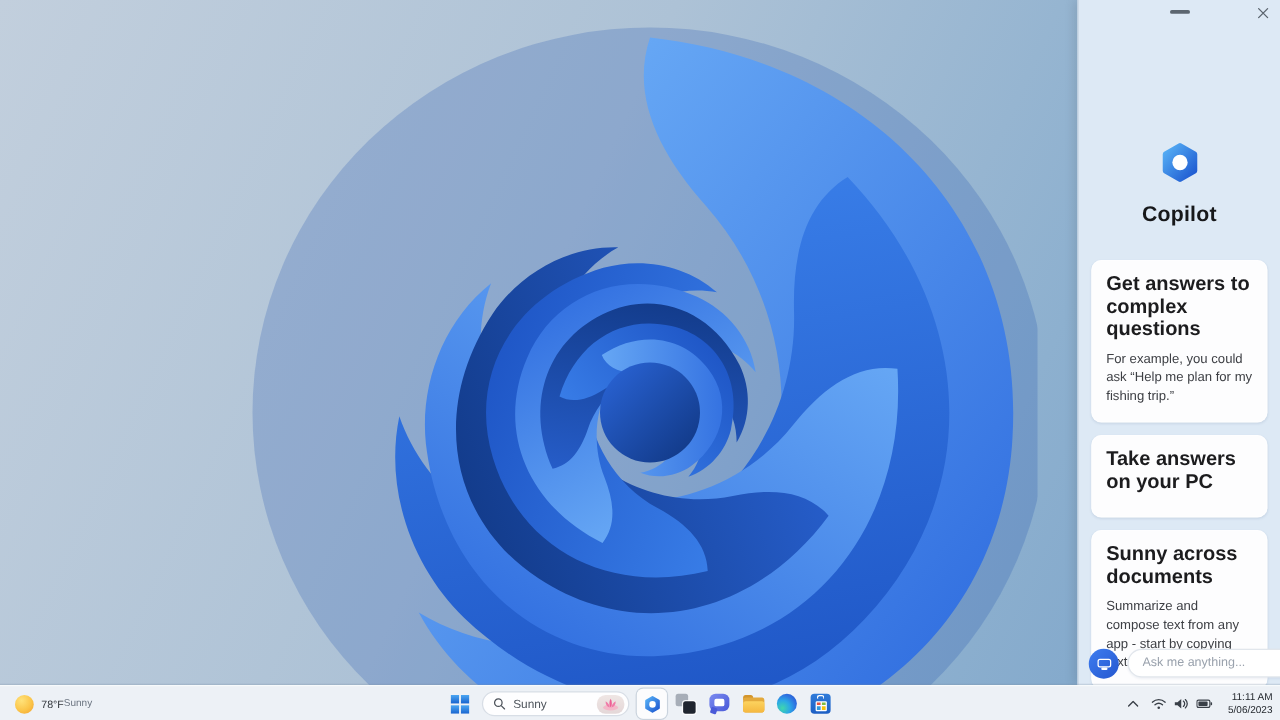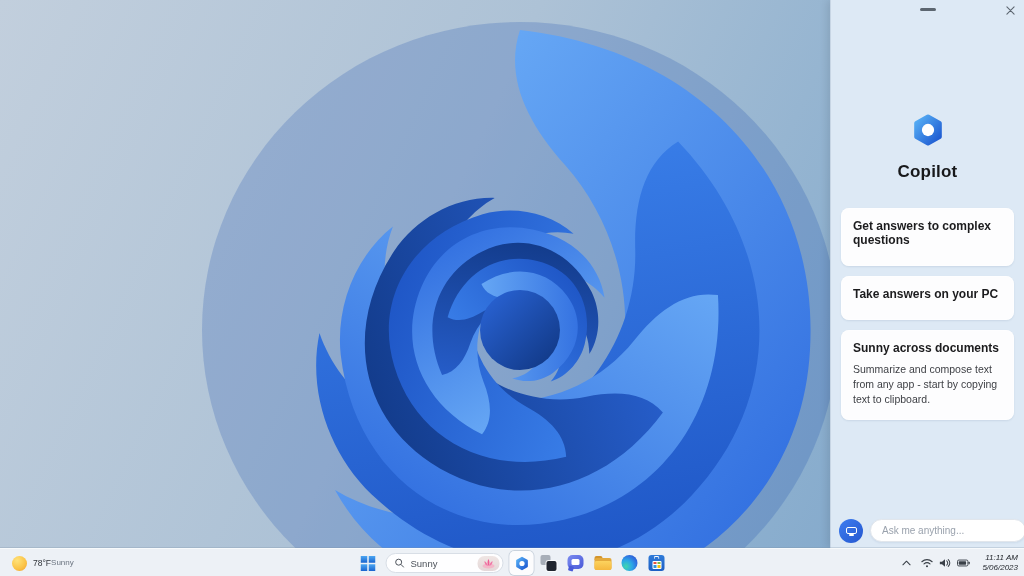--- a/index.html
+++ b/index.html
@@ -5,35 +5,35 @@
   * { margin:0; padding:0; box-sizing:border-box; }
   html,body { width:1024px; height:576px; overflow:hidden;
     font-family:"Liberation Sans", sans-serif; }
   .screen { position:relative; width:1024px; height:576px; overflow:hidden;
     background:linear-gradient(115deg,#c2cfdd 0%,#adc2d6 42%,#8db0cf 75%,#7aa2c8 100%); }
 
   
   .bloom-svg { position:absolute; left:0; top:0; width:830px; height:576px; }
 
   
-  .copilot-panel { position:absolute; top:0; right:0; width:194px; height:548px;
+  .copilot-panel { position:absolute; top:0; right:0; width:162px; height:548px;
     background:#dde9f5; border-left:1px solid #c7d5e4;
     box-shadow:-3px 0 8px rgba(0,0,0,.10); }
   .panel-minimize { position:absolute; top:8px; left:50%; transform:translateX(-50%);
     width:16px; height:3px; border-radius:2px; background:#5c6670; cursor:pointer; }
   .panel-close { position:absolute; top:3px; right:7px; width:14px; height:14px;
     display:flex; align-items:center; justify-content:center; cursor:pointer; }
   .logo-wrap { position:absolute; top:110px; left:50%; transform:translateX(-50%);
     width:40px; height:40px; }
   .panel-title { position:absolute; top:162px; width:100%; text-align:center;
     font-size:17px; font-weight:bold; color:#17181a; letter-spacing:.2px; }
   .cards { position:absolute; top:208px; left:10px; right:10px; }
   .card { background:#fdfdfe; border-radius:8px; padding:11px 12px 12px;
     margin-bottom:10px; box-shadow:0 1px 2px rgba(27,63,110,.10), 0 0 0 1px rgba(255,255,255,.6) inset; }
-  .card-title { font-size:12px; font-weight:bold; color:#1c1c1e; margin-bottom:7px; }
+  .card-title { font-size:16px; font-weight:bold; color:#1c1c1e; margin-bottom:7px; }
   .card-body { font-size:10.5px; line-height:1.45; color:#3d3f44; }
   .disclaimer { position:absolute; top:424px; left:12px; right:12px;
     text-align:center; font-size:10px; line-height:1.5; color:#8e99a9; }
   .disclaimer a { color:#2a6bd8; text-decoration:none; cursor:pointer; }
   .panel-footer { position:absolute; bottom:5px; left:8px; right:8px;
     display:flex; gap:7px; }
   .footer-badge { width:24px; height:24px; border-radius:50%;
     background:linear-gradient(135deg,#3e7df0,#2457cf);
     display:flex; align-items:center; justify-content:center; flex:0 0 auto; }
   .monitor-glyph { position:relative; width:11px; height:9px; }
@@ -99,21 +99,21 @@
     background:linear-gradient(180deg,#2f7bd9,#1d5fc4); border-radius:3px; }
   .store-ic .handle { position:absolute; top:1px; left:5px; width:6px; height:3px;
     border:1.2px solid #fff; border-bottom:none; border-radius:2px 2px 0 0; }
   .store-ic .win { position:absolute; left:3.5px; top:5.5px; width:9px; height:8px;
     background:#fff; border-radius:1px; display:grid; grid-template-columns:1fr 1fr;
     grid-template-rows:1fr 1fr; gap:1px; padding:1px; }
   .store-ic .win i:nth-child(1){background:#e8543f;} .store-ic .win i:nth-child(2){background:#7fbb42;}
   .store-ic .win i:nth-child(3){background:#3498db;} .store-ic .win i:nth-child(4){background:#f4c20d;}
   
   .tray { position:absolute; right:6px; top:0; height:28px; display:flex;
-    align-items:center; gap:6px;font-style:italic; }
+    align-items:center; gap:6px; }
   .tray-icons { display:flex; align-items:center; gap:6px; padding:0 2px;
     cursor:pointer; }
   .clock { display:flex; flex-direction:column; align-items:flex-end;
     justify-content:center; cursor:pointer; padding-left:4px; }
   .clock-time, .clock-date { font-size:8px; color:#24282e; line-height:1.3; }
 </style>
 </head>
 <body>
 
 <div class="screen">
@@ -166,20 +166,21 @@
         </defs>
         <polygon points="0,-1 0.866,-0.5 0.866,0.5 0,1 -0.866,0.5 -0.866,-0.5" fill="url(#hexg1)" stroke="url(#hexg1)" stroke-width="0.34" stroke-linejoin="round"></polygon>
         <circle r="0.46" fill="#ffffff"></circle>
       </svg>
     </div>
     <div class="panel-title">Copilot</div>
 
     <div class="cards">
       <div class="card">
         <div class="card-title">Get answers to complex questions</div>
+        <div class="card-body">For example, you could ask “Help me plan for my fishing trip.”</div>
       </div>
       <div class="card">
         <div class="card-title">Take answers on your PC</div>
       </div>
       <div class="card">
         <div class="card-title">Sunny across documents</div>
         <div class="card-body">Summarize and compose text from any app - start by copying text to clipboard.</div>
       </div>
     </div>
 

